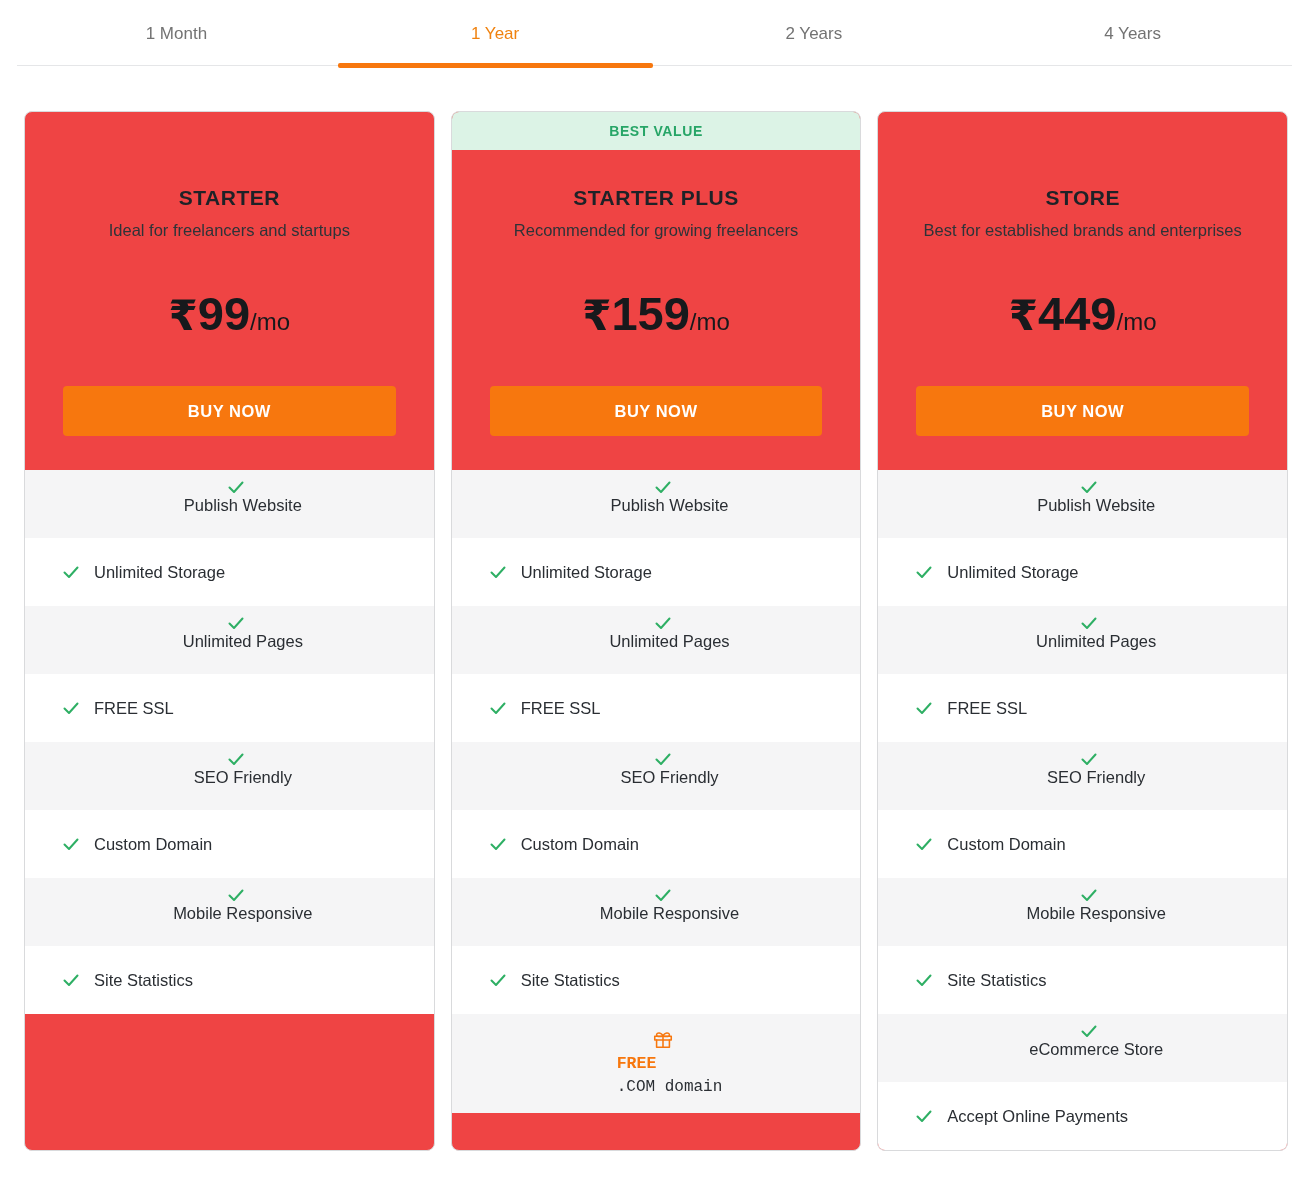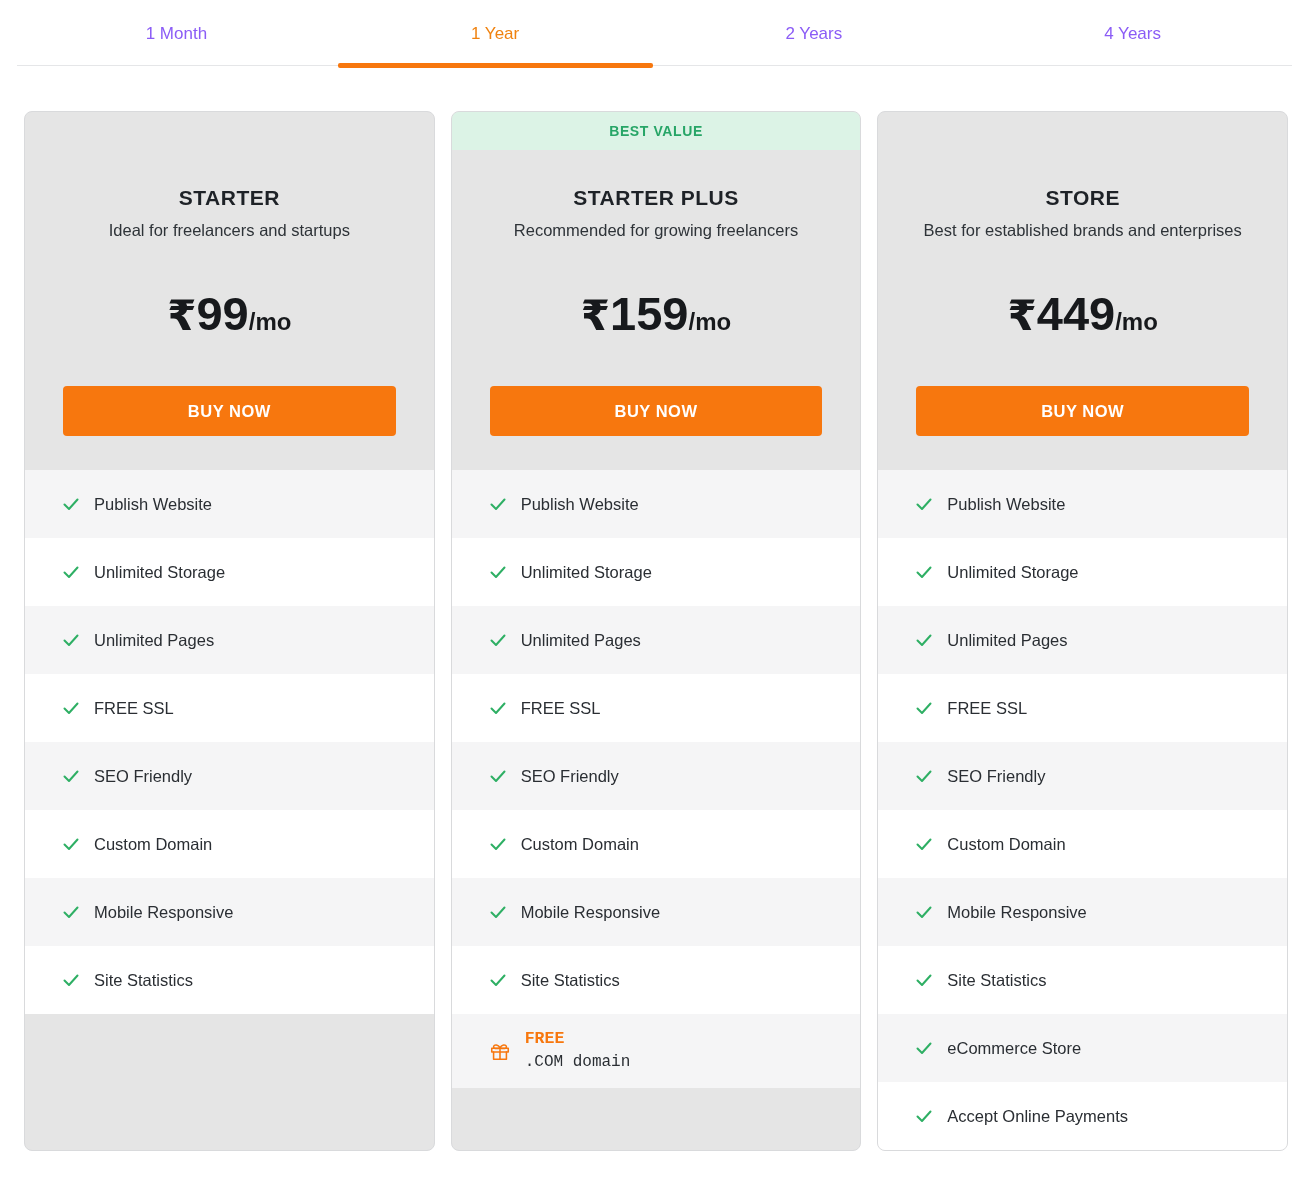--- a/index.html
+++ b/index.html
@@ -16,21 +16,21 @@
     display: flex;
     margin: 0 17px;
     border-bottom: 1px solid #e5e6e8;
   }
   .tab {
     flex: 1;
     position: relative;
     text-align: center;
     padding: 24px 0 21px 0;
     font-size: 17px;
-    color: #8b5cf6;
+    color: #737373;
     cursor: pointer;
     user-select: none;
   }
   .tab.active { color: #f0820f; }
   .tab.active::after {
     content: "";
     position: absolute;
     left: 2px; right: 2px; bottom: -3px;
     height: 5px;
     background: #f7770e;
@@ -41,21 +41,21 @@
   .cards {
     display: flex;
     gap: 16px;
     margin: 45px 21px 0 24px;
   }
   .card {
     flex: 1;
     min-height: 1040px;
     border: 1px solid #d9dadc;
     border-radius: 8px;
-    background: #e5e5e5;
+    background: #ef4444;
     overflow: hidden;
     display: flex;
     flex-direction: column;
   }
   .badge-band {
     height: 38px;
     flex: 0 0 38px;
     display: flex;
     align-items: center;
     justify-content: center;
@@ -83,21 +83,21 @@
   }
   .price {
     margin-top: 46px;
     text-align: center;
     color: #17191c;
     white-space: nowrap;
     line-height: 56px;
   }
   .price .currency { font-size: 42px; font-weight: 700; }
   .price .amount   { font-size: 47px; font-weight: 700; }
-  .price .period   { font-size: 24px; font-weight: 700; }
+  .price .period   { font-size: 24px; font-weight: 400; }
   .buy-btn {
     display: block;
     margin: 33px 38px 0 38px;
     height: 50px;
     width: calc(100% - 76px);
     background: #f7770e;
     border: none;
     border-radius: 4px;
     color: #ffffff;
     font-family: inherit;
@@ -108,21 +108,21 @@
   }
   .features { margin-top: 34px; }
   .feature-row {
     min-height: 68px;
     display: flex;
     align-items: center;
     padding: 8px 10px 8px 37px;
     font-size: 16.5px;
     color: #2a2e33;
   }
-  .feature-row.odd  { background: #f5f5f6; }
+  .feature-row.odd  { background: #f5f5f6; flex-direction: column; }
   .feature-row.even { background: #ffffff; }
   .feature-row svg { flex: 0 0 auto; margin-right: 14px; }
   .feature-row.gift-row { align-items: center; padding-top: 13px; padding-bottom: 13px; font-family: Liberation Mono, monospace; }
   .gift-row .f-col { display: flex; flex-direction: column; }
   .gift-row .free-word { color: #f7770e; font-weight: 700; font-size: 16.5px; line-height: 23px; }
   .gift-row .free-label { color: #2a2e33; font-size: 16px; line-height: 25px; }
 </style>
 </head>
 <body>
 

